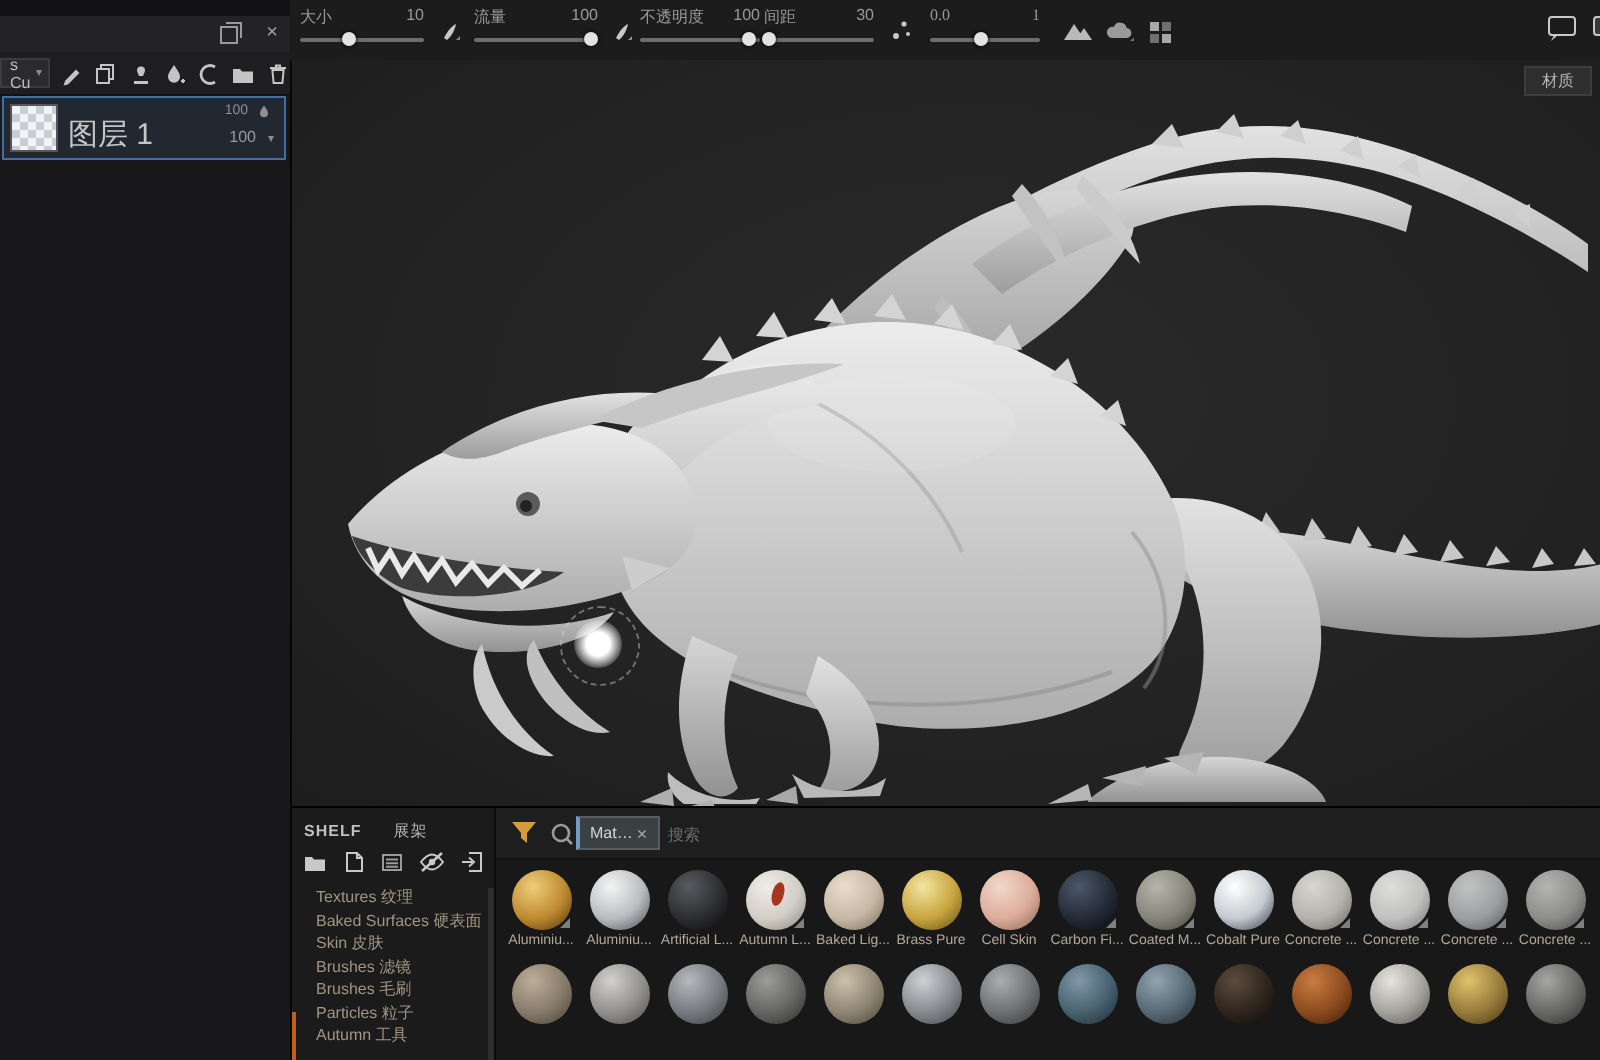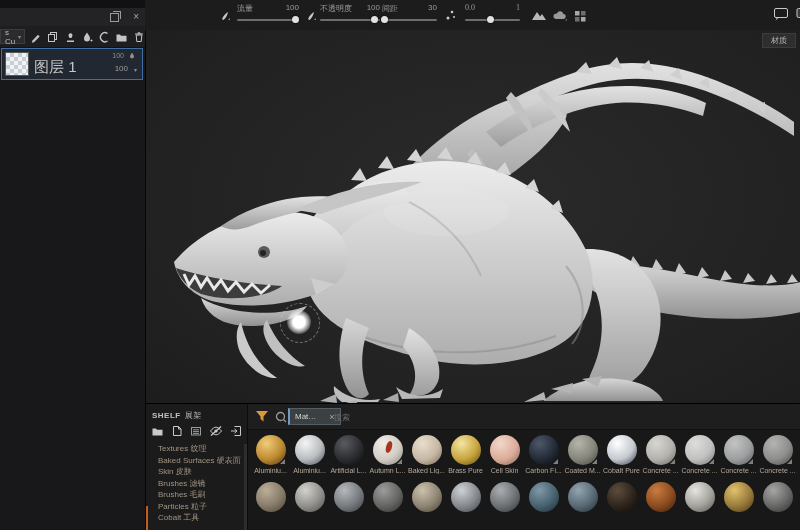--- a/index.html
+++ b/index.html
@@ -38,30 +38,30 @@
             background:radial-gradient(ellipse at 52% 45%,#2a2a2a 0%,#232323 60%,#1d1d1d 100%);overflow:hidden;}
   .view-chip{position:absolute;right:4px;top:3px;height:13px;padding:0 8px;background:#2e2e2e;border:1px solid #3d3d3d;
              font-size:8px;color:#b5b5b5;display:flex;align-items:center;}
   .brush-ring{position:absolute;left:134px;top:273px;width:38px;height:38px;border:1px dashed rgba(210,210,210,.45);border-radius:50%;}
   .brush-glow{position:absolute;left:141px;top:280px;width:24px;height:24px;border-radius:50%;
               background:radial-gradient(circle,#ffffff 0%,#ffffff 35%,rgba(255,255,255,.45) 60%,rgba(255,255,255,0) 78%);}
   
   .shelf{position:absolute;left:146px;top:403px;right:0;bottom:0;background:#191919;border-top:1px solid #000;}
   .shelf-left{position:absolute;left:0;top:0;width:101px;bottom:0;background:#1b1b1b;border-right:1px solid #0b0b0b;}
   .shelf-title{position:absolute;left:6px;top:6px;font-size:8px;color:#c0c0c0;font-weight:bold;letter-spacing:.5px;}
-  .shelf-title .zh{font-weight:normal;color:#b5b5b5;margin-left:4px;font-family:Liberation Mono, monospace;}
+  .shelf-title .zh{font-weight:normal;color:#b5b5b5;margin-left:16px;font-family:Liberation Mono, monospace;}
   .shelf-icons{position:absolute;left:5px;top:21px;display:flex;gap:7px;}
   .shelf-cats{position:absolute;left:12px;top:39px;right:4px;margin:0;padding:0;list-style:none;}
   .shelf-cats li{font-size:8px;color:#a29482;line-height:11.5px;white-space:nowrap;overflow:hidden;}
   .shelf-scroll{position:absolute;right:0;top:40px;bottom:0;width:3px;background:#2e2e2e;}
   .shelf-accent{position:absolute;left:0;bottom:0;width:2px;height:24px;background:#bf5f1e;}
   .shelf-right{position:absolute;left:102px;top:0;right:0;bottom:0;background:#181818;}
   .filter-bar{position:absolute;left:0;top:0;right:0;height:25px;background:#1e1e1e;border-bottom:1px solid #111;}
   .chip{position:absolute;left:40px;top:4px;height:15px;background:#3b4043;border:1px solid #565e63;border-left:2px solid #6f9bc4;
-        display:flex;align-items:center;padding:0 5px;gap:13px;font-size:8px;color:#d6d6d6;}
+        display:flex;align-items:center;padding:0 5px;gap:2px;font-size:8px;color:#d6d6d6;}
   .chip .x{color:#a8a8a8;font-size:9px;}
   .search-ph{position:absolute;left:86px;top:8px;font-size:8px;color:#6d6d6d;}
   .swatches{position:absolute;left:0;top:25px;right:0;bottom:0;overflow:hidden;}
   .cell{position:absolute;width:39px;text-align:center;}
   .sphere{width:30px;height:30px;border-radius:50%;margin:0 auto;position:relative;}
   .sphere .leaf{position:absolute;left:13px;top:6px;width:6px;height:12px;border-radius:60% 40% 60% 40%;transform:rotate(8deg);}
   .sphere .badge{position:absolute;right:1px;bottom:1px;width:0;height:0;border-left:5px solid transparent;border-bottom:5px solid #9a9a9a;opacity:.8;}
   .cell .lbl{display:block;margin-top:2px;font-size:7px;color:#b2a89a;white-space:nowrap;overflow:hidden;}
 </style>
 </head>
@@ -111,20 +111,27 @@
       <span class="layer-op-top">100</span>
       <svg class="layer-mini-icon" width="8" height="8">
           <path d="M4 0.8C5 2.4 6 3.4 6 4.6a2 2 0 1 1-4 0C2 3.4 3 2.4 4 0.8z" fill="#8f8f8f"></path>
         </svg>
       <span class="layer-op-bot">100</span>
       <span class="layer-chev">▾</span>
     </div>
   </div>
 
   <div class="topbar">
+    <div class="slider" style="left:5px;width:62px;">
+        <span class="sl-label">大小</span>
+        <span class="sl-val">10</span>
+        <div class="track">
+          <div class="handle" style="left: calc(38% - 3px);"></div>
+        </div>
+      </div>
     <div class="slider" style="left:92px;width:62px;">
         <span class="sl-label">流量</span>
         <span class="sl-val">100</span>
         <div class="track">
           <div class="handle" style="left: calc(94% - 3px);"></div>
         </div>
       </div>
     <div class="slider" style="left:175px;width:60px;">
         <span class="sl-label">不透明度</span>
         <span class="sl-val">100</span>
@@ -276,21 +283,21 @@
             <path d="M1 6h5M4.5 3.8L7 6 4.5 8.2" fill="none" stroke="#c9c9c9"></path>
           </svg>
       </div>
       <ul class="shelf-cats" id="shelf-cats">
           <li>Textures 纹理</li>
           <li>Baked Surfaces 硬表面</li>
           <li>Skin 皮肤</li>
           <li>Brushes 滤镜</li>
           <li>Brushes 毛刷</li>
           <li>Particles 粒子</li>
-          <li>Cobalt 工具</li>
+          <li>Autumn 工具</li>
         </ul>
       <div class="shelf-scroll"></div>
       <div class="shelf-accent"></div>
     </div>
     <div class="shelf-right">
       <div class="filter-bar">
         <svg style="position:absolute;left:7px;top:6px;" width="14" height="13">
             <path d="M1 1h12l-4.5 5.5v5L5.5 9V6.5z" fill="#d59a3b"></path>
           </svg>
         <svg style="position:absolute;left:27px;top:7px;" width="12" height="12">

